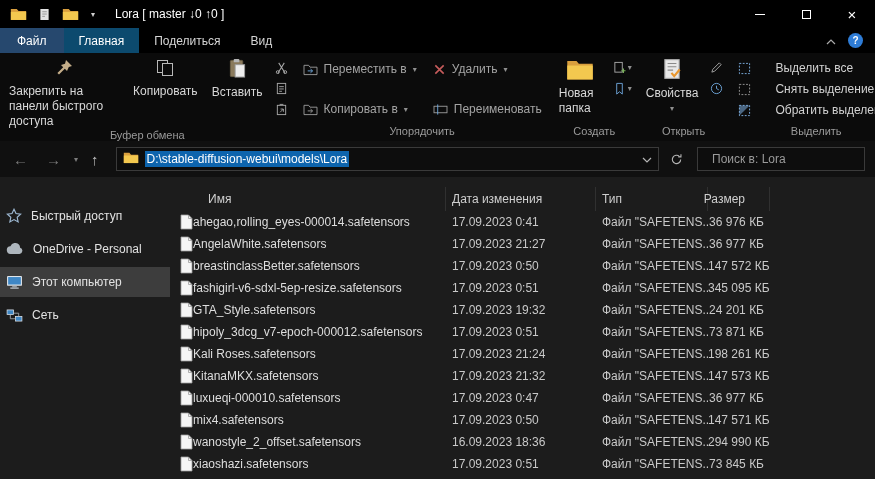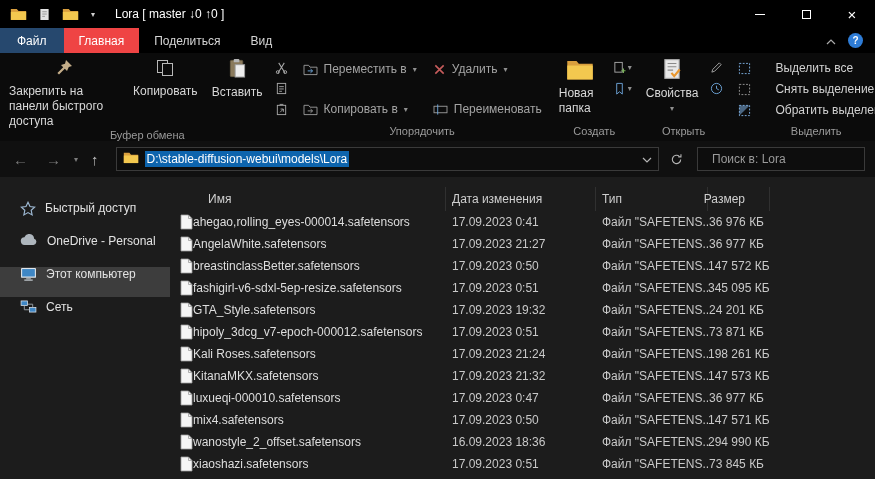--- a/index.html
+++ b/index.html
@@ -16,21 +16,21 @@
   .win-controls { margin-left: auto; display: flex; height: 100%; }
   .win-btn { width: 46px; height: 100%; display: flex; align-items: center; justify-content: center; color: #fff; }
   .min-glyph { width: 10px; height: 1px; background: #fff; display: block; }
   .max-glyph { width: 9px; height: 9px; border: 1px solid #fff; display: block; }
   .close-glyph { font-size: 15px; line-height: 1; }
 
   
   .tabrow { height: 25px; background: #000; display: flex; align-items: stretch; flex: 0 0 auto; }
   .tab { padding: 0 15px; display: flex; align-items: center; color: #d6d6d6; }
   .tab-file { background: #26486e; color: #fff; padding: 0 17px; }
-  .tab.active { background: #ef4444; color: #fff; }
+  .tab.active { background: #0c4a6e; color: #fff; }
   .tabrow-right { margin-left: auto; display: flex; align-items: center; gap: 12px; padding-right: 12px; }
   .help-btn { width: 15px; height: 15px; border-radius: 50%; background: #2e7cd6; color: #fff;
     font-size: 10px; font-weight: bold; display: flex; align-items: center; justify-content: center; }
 
   
   .ribbon { height: 88px; background: #0b0b0b; display: flex; align-items: stretch; flex: 0 0 auto; padding-left: 2px; }
   .ribbon-group { display: flex; flex-direction: column; }
   .group-body { flex: 1; display: flex; align-items: flex-start; }
   .group-label { text-align: center; color: #9a9a9a; font-size: 11px; padding: 0 6px 4px 6px; }
   .group-sep { width: 1px; background: #2b2b2b; margin: 4px 1px; }
@@ -56,21 +56,21 @@
   .addr-chevron { margin-left: auto; }
   .refresh-btn { width: 26px; height: 24px; display: flex; align-items: center; justify-content: center; }
   .search-box { width: 168px; height: 24px; background: #0d0d0d; border: 1px solid #3a3a3a; display: flex; align-items: center; padding: 0 14px; margin-left: 4px; }
   .search-box input { background: transparent; border: none; outline: none; width: 100%;
     font-family: "Liberation Sans", sans-serif; font-size: 12px; color: #d0d0d0; }
   .search-box input::placeholder { color: #9a9a9a; opacity: 1; }
 
   
   .content { flex: 1; display: flex; min-height: 0; background: #1c1c1c; }
   .sidebar { width: 170px; flex: 0 0 auto; padding-top: 24px; }
-  .sb-item { height: 30px; display: flex; gap: 9px; padding-left: 20px; color: #e2e2e2; margin-bottom: 3px; }
+  .sb-item { height: 30px; display: flex; align-items: center; gap: 9px; padding-left: 6px; color: #e2e2e2; margin-bottom: 3px; }
   .sb-item.selected { background: #3d3d3d; }
   .sb-item svg { flex: 0 0 auto; }
 
   .file-area { flex: 1; display: flex; flex-direction: column; min-width: 0; }
   .list-header { display: grid; grid-template-columns: 268px 150px 112px 62px; height: 24px; align-items: center;
     margin: 10px 0 0 8px; color: #cfcfcf; }
   .list-header .hcell { border-right: 1px solid #303030; height: 100%; display: flex; align-items: center; padding: 0 6px; }
   .hcell-name { padding-left: 30px !important; }
   .hcell-size { justify-content: flex-end; padding-right: 24px !important; }
   .list-body { padding-left: 8px; }

